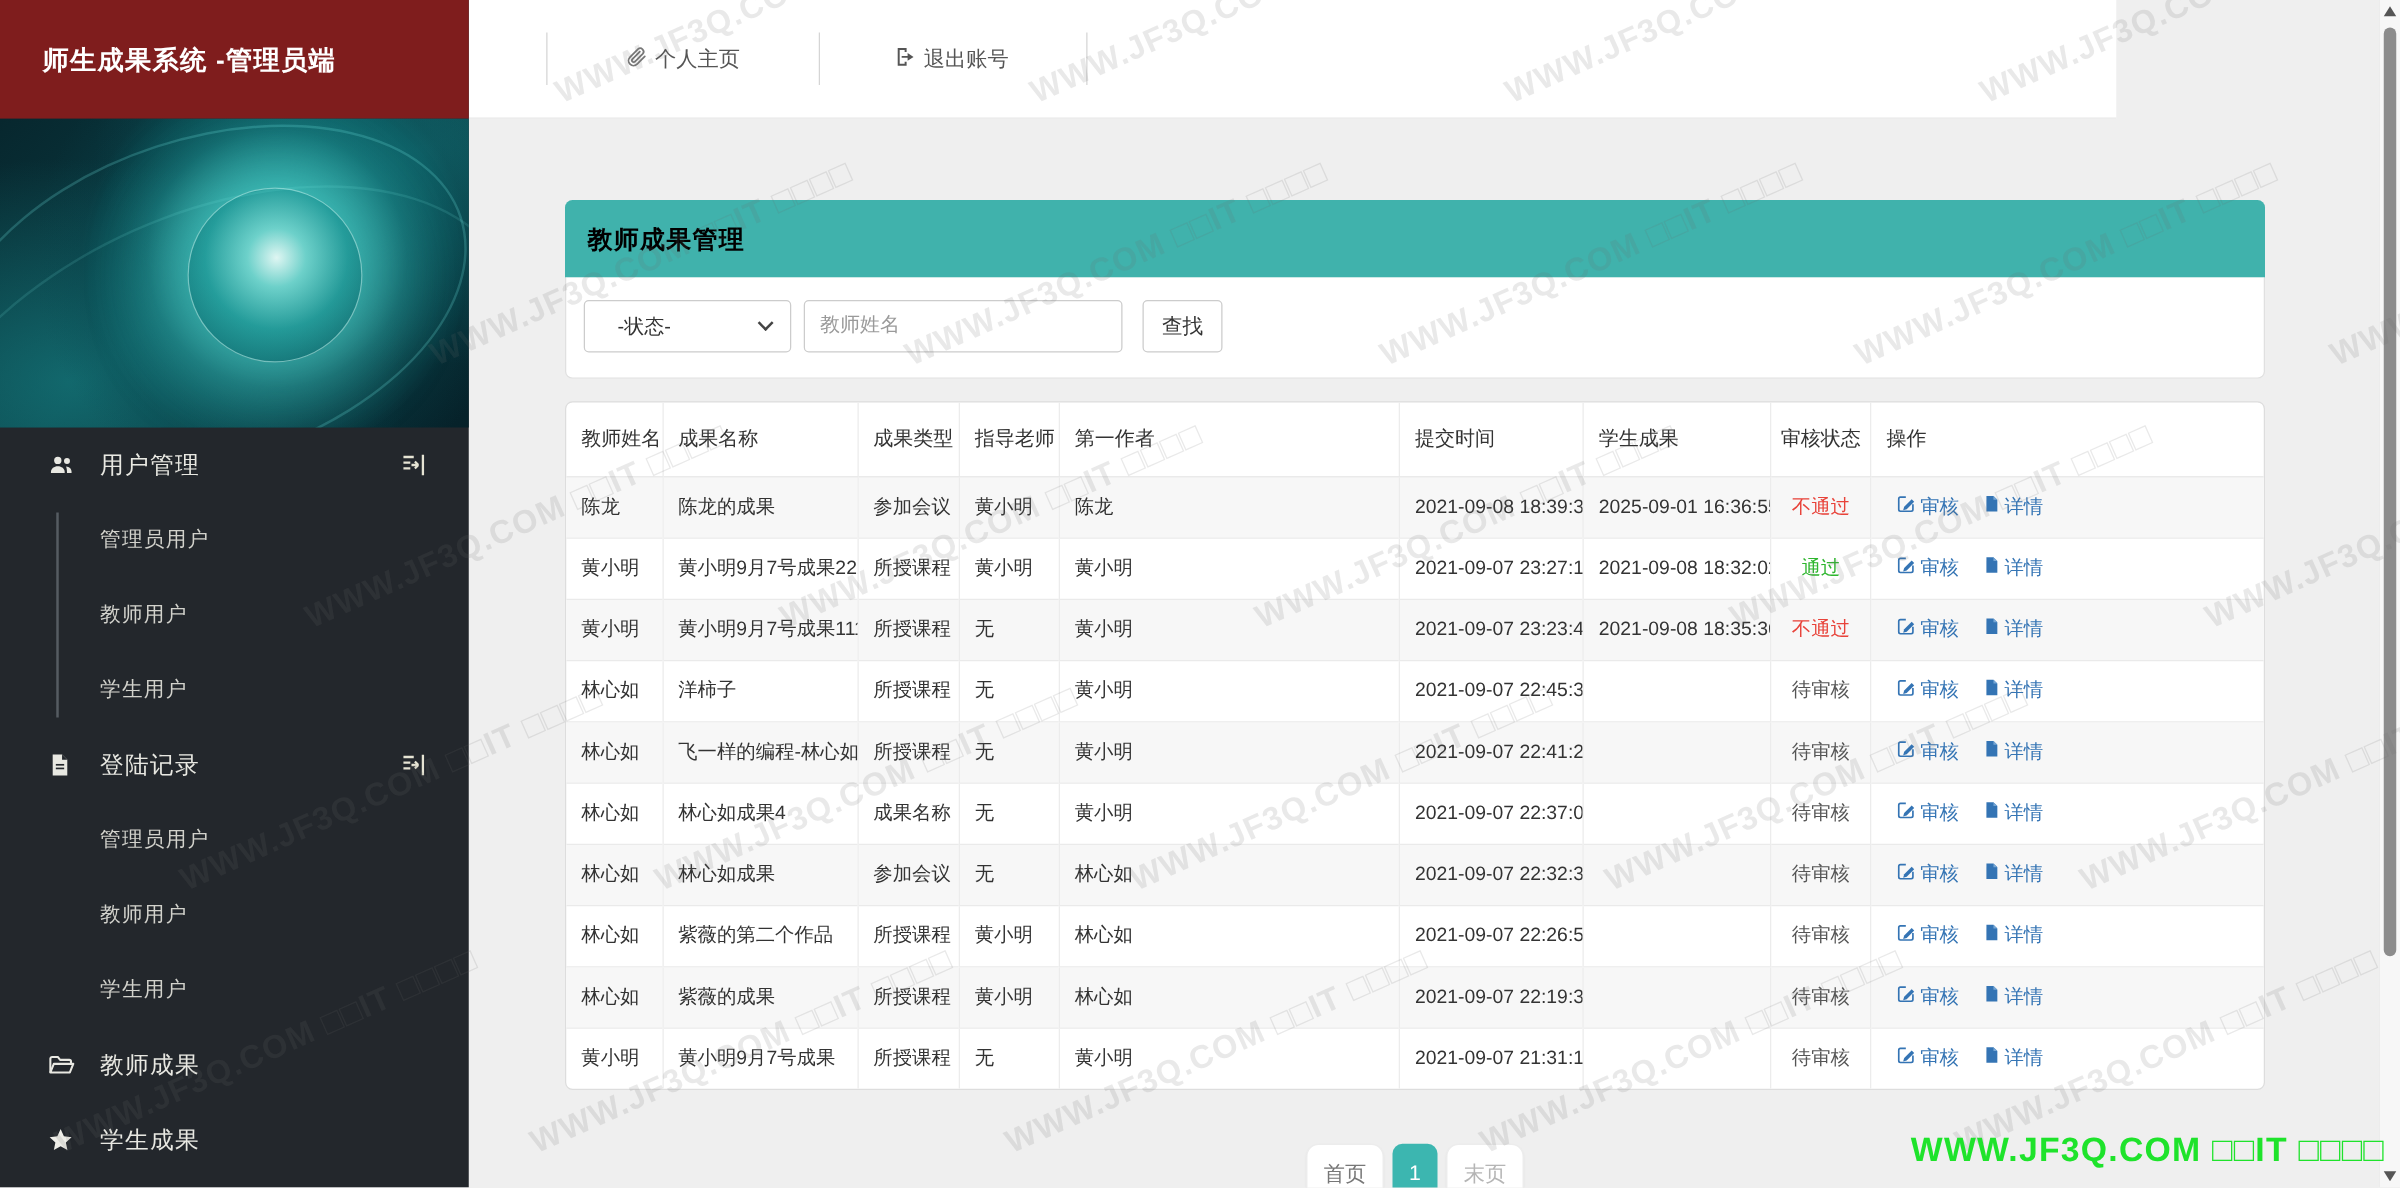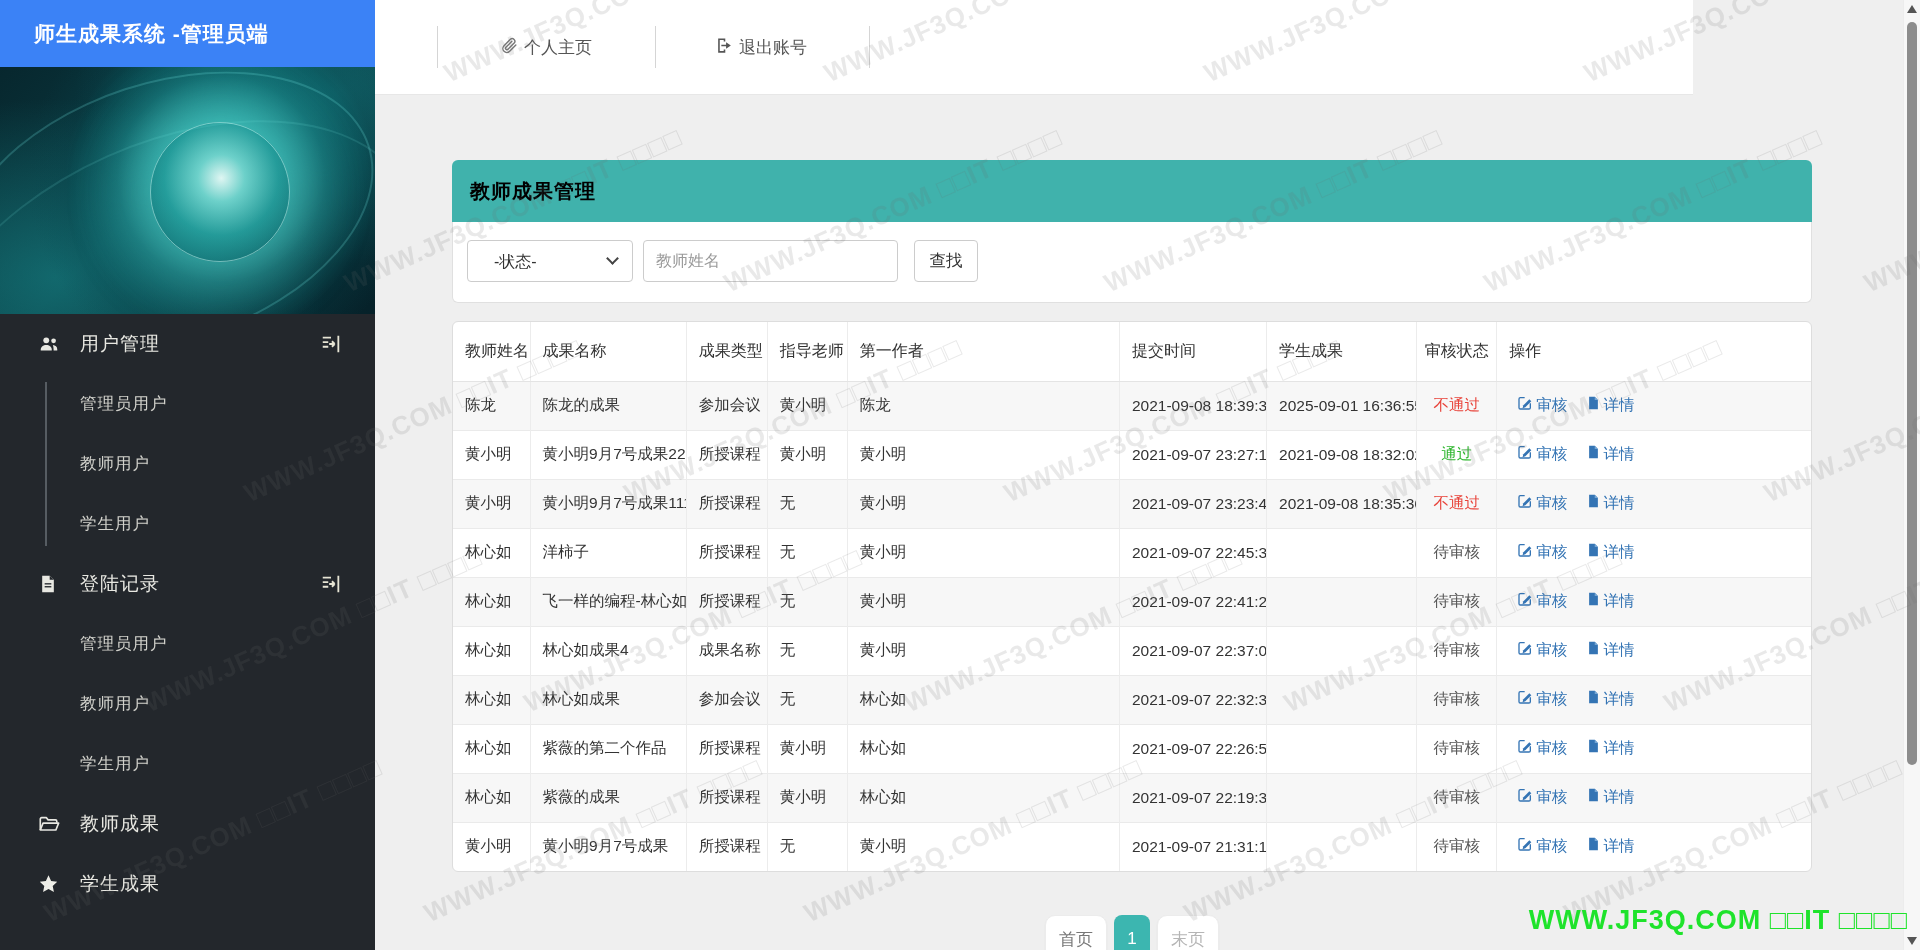--- a/index.html
+++ b/index.html
@@ -6,21 +6,21 @@
   html, body { width: 1920px; height: 950px; overflow: hidden; }
   body {
     font-family: "Liberation Sans", "DejaVu Sans", sans-serif;
     background: #efefef;
     position: relative;
     color: #333;
   }
 
   
   .sidebar { position: absolute; left: 0; top: 0; width: 375px; height: 950px; background: #23272c; z-index: 5; }
-  .brand { height: 67px; background: #3b82f6; display: flex; align-items: center; padding-left: 34px; }
+  .brand { height: 95px; background: #7f1d1d; display: flex; align-items: center; padding-left: 34px; }
   .brand-title { color: #fff; font-size: 21px; font-weight: bold; letter-spacing: 1px; }
   .globe {
     height: 247px; position: relative; overflow: hidden;
     background:
       radial-gradient(circle at 59% 45%, rgba(234,255,251,.95) 0%, rgba(126,232,223,.85) 9%, rgba(46,190,185,.7) 22%, rgba(16,130,133,.5) 40%, rgba(8,70,78,.2) 60%, rgba(0,0,0,0) 75%),
       radial-gradient(ellipse at 15% 85%, rgba(26,150,152,.5), rgba(0,0,0,0) 60%),
       radial-gradient(ellipse at 90% 10%, rgba(24,145,150,.45), rgba(0,0,0,0) 55%),
       linear-gradient(135deg, #07272e 0%, #0a3b42 45%, #062129 100%);
   }
   .globe .arc1, .globe .arc2, .globe .arc3 { position: absolute; border-radius: 50%; }

